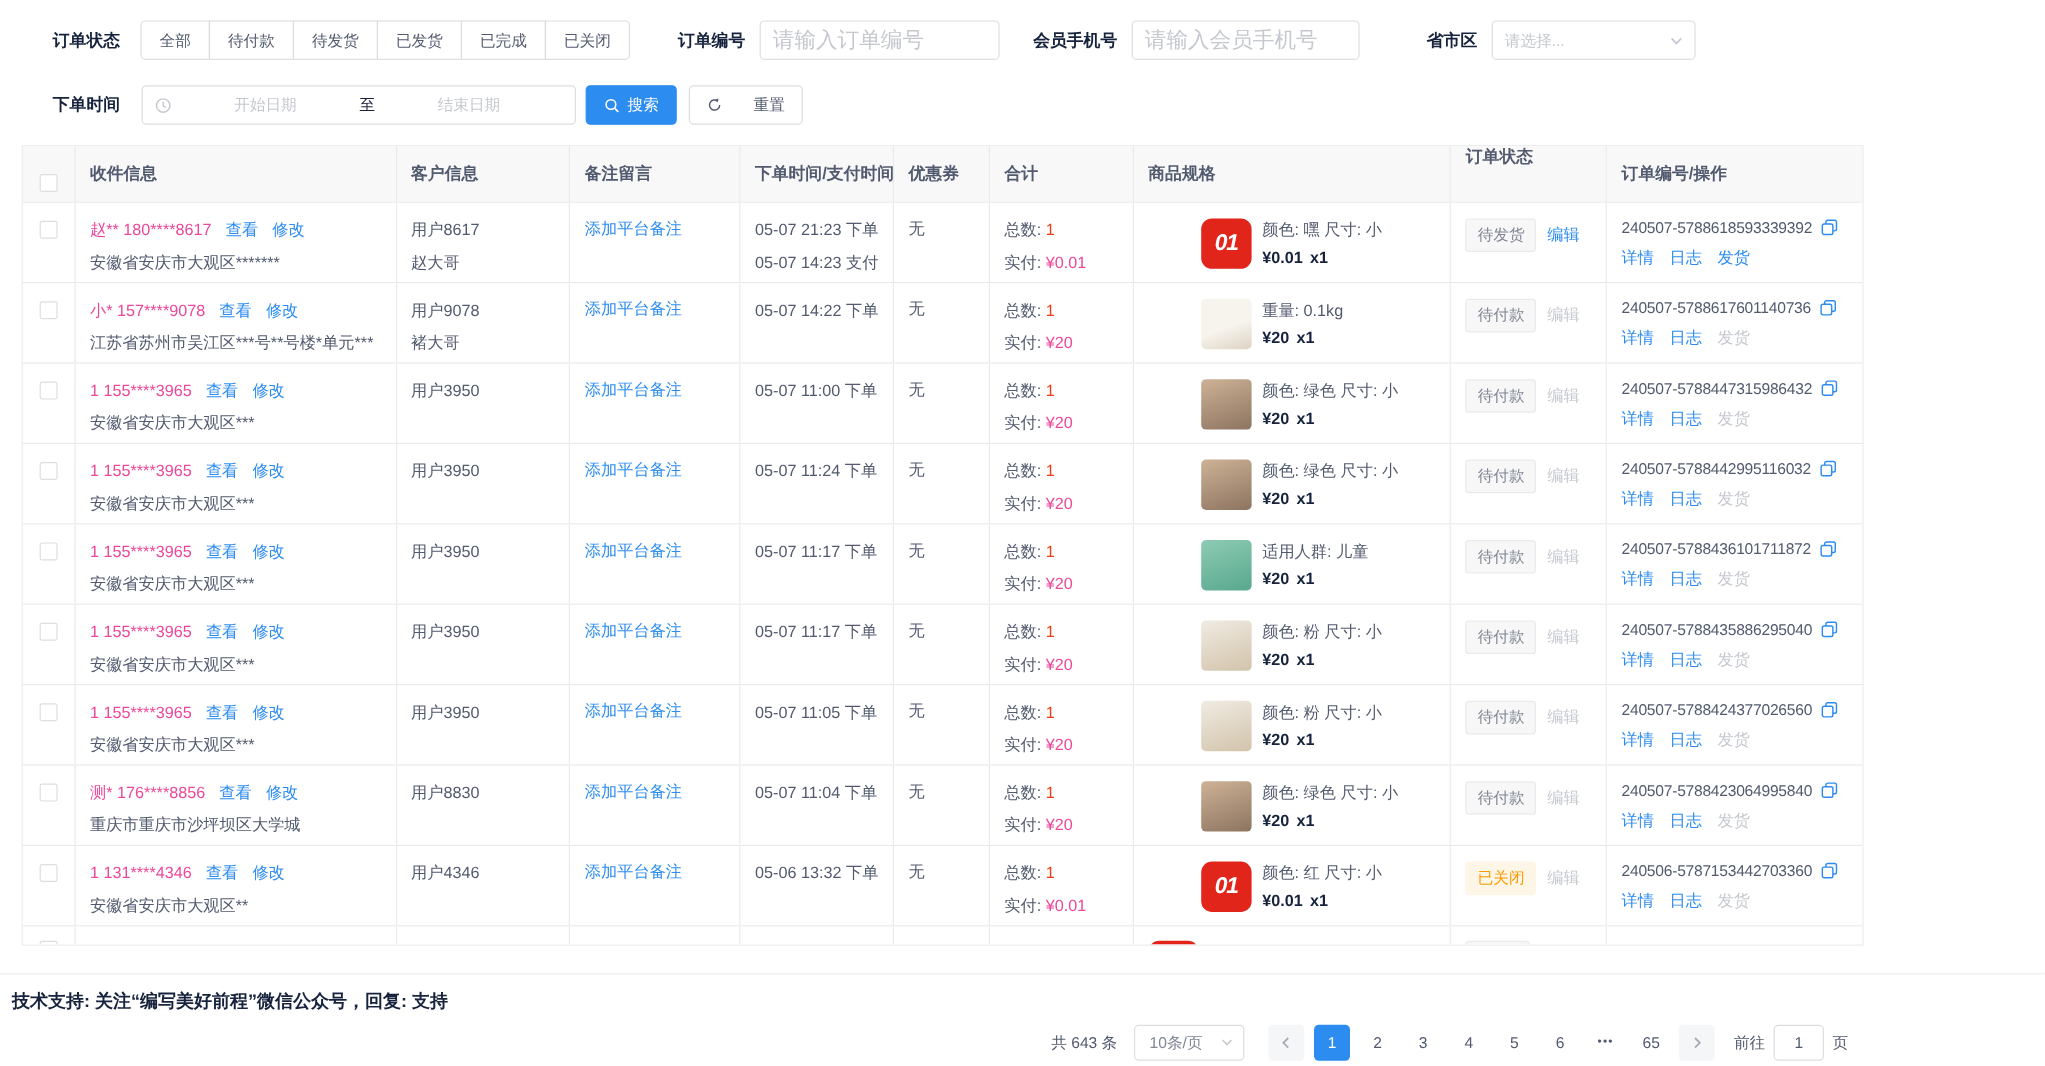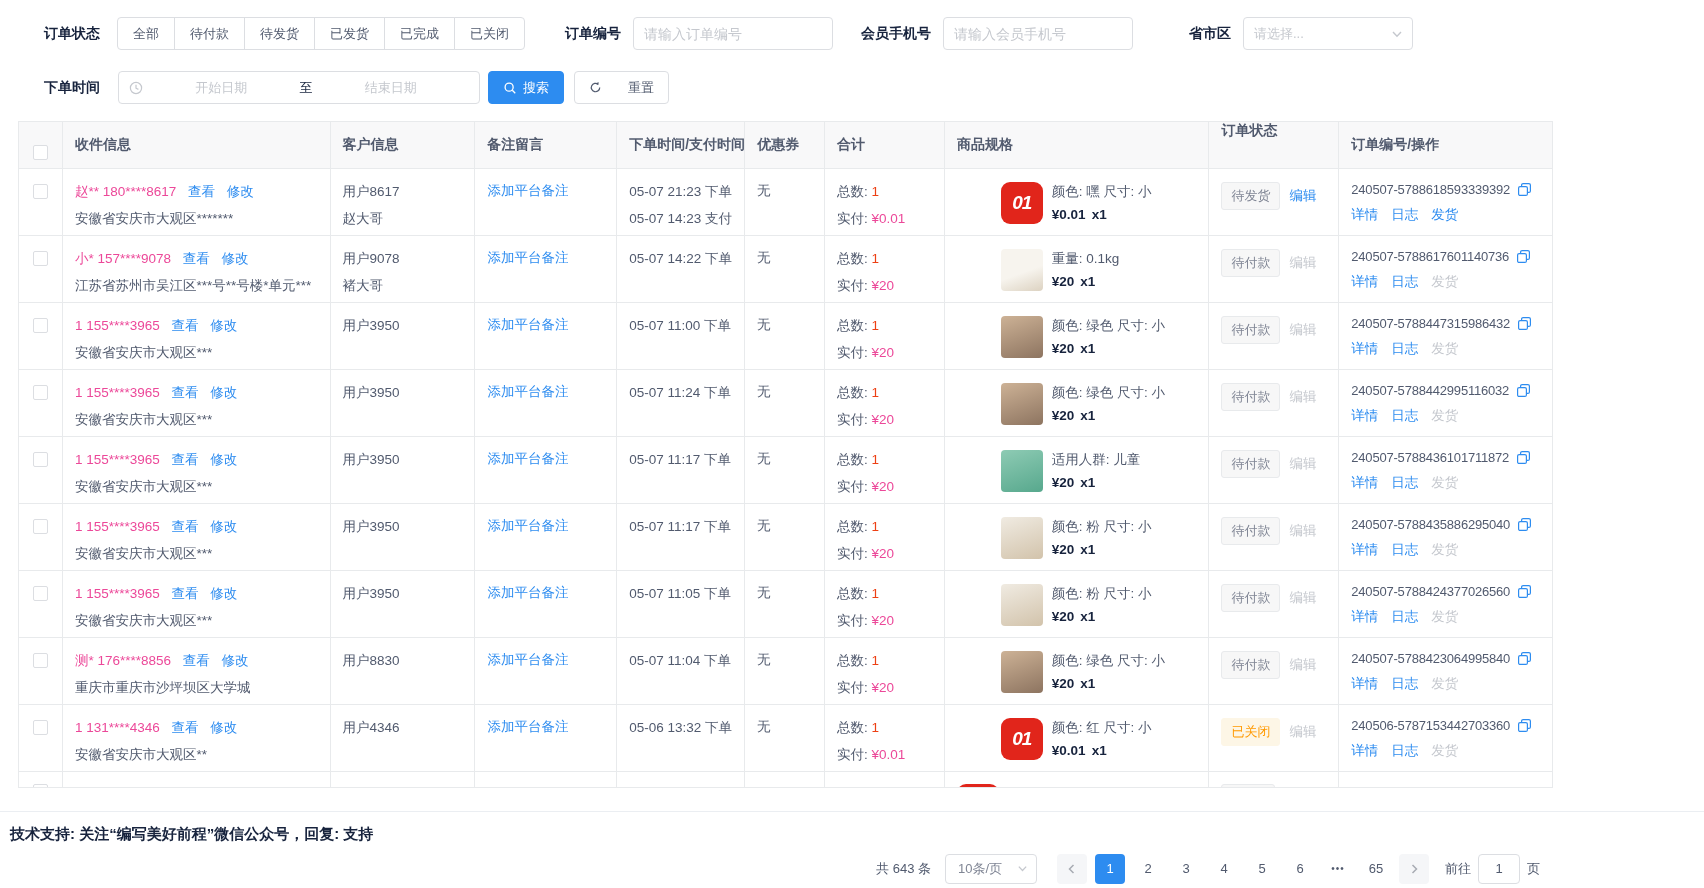--- a/index.html
+++ b/index.html
@@ -11,21 +11,21 @@
   .filter-row { display:flex; align-items:center; height:33px; }
   .filter-row + .filter-row { margin-top:21px; }
   .f-label { font-weight:700; color:#17233d; font-size:14px; flex:none; white-space:nowrap; }
   .btn-group { display:flex; margin-left:17px; }
   .btn-group .tab { height:33px; padding:0 15px; background:#fff; border:1px solid #dcdee2;
     font-size:13px; color:#515a6e; cursor:pointer; margin-left:-1px;
     font-family:inherit; white-space:nowrap; }
   .btn-group .tab:first-child { border-radius:4px 0 0 4px; margin-left:0; }
   .btn-group .tab:last-child  { border-radius:0 4px 4px 0; }
   .text-input { height:33px; border:1px solid #dcdee2; border-radius:4px; padding:0 10px;
-    font-size:14px; color:#515a6e; font-family:inherit; outline:none; }
+    font-size:18px; color:#515a6e; font-family:inherit; outline:none; }
   .text-input::placeholder { color:#c5c8ce; }
   .ml40 { margin-left:40px; } .ml28 { margin-left:28px; } .ml56 { margin-left:56px; } .ml12 { margin-left:12px; }
   .select-box { width:170px; height:33px; border:1px solid #dcdee2; border-radius:4px;
     display:flex; align-items:center; justify-content:space-between; padding:0 9px 0 10px;
     cursor:pointer; background:#fff; }
   .select-ph { color:#c5c8ce; font-size:13px; }
   .date-range { display:flex; align-items:center; width:362px; height:33px;
     border:1px solid #dcdee2; border-radius:4px; padding:0 10px; margin-left:18px; background:#fff; }
   .date-ph { color:#c5c8ce; font-size:13px; flex:1; text-align:center; }
   .date-to { color:#17233d; font-size:13px; flex:none; }

